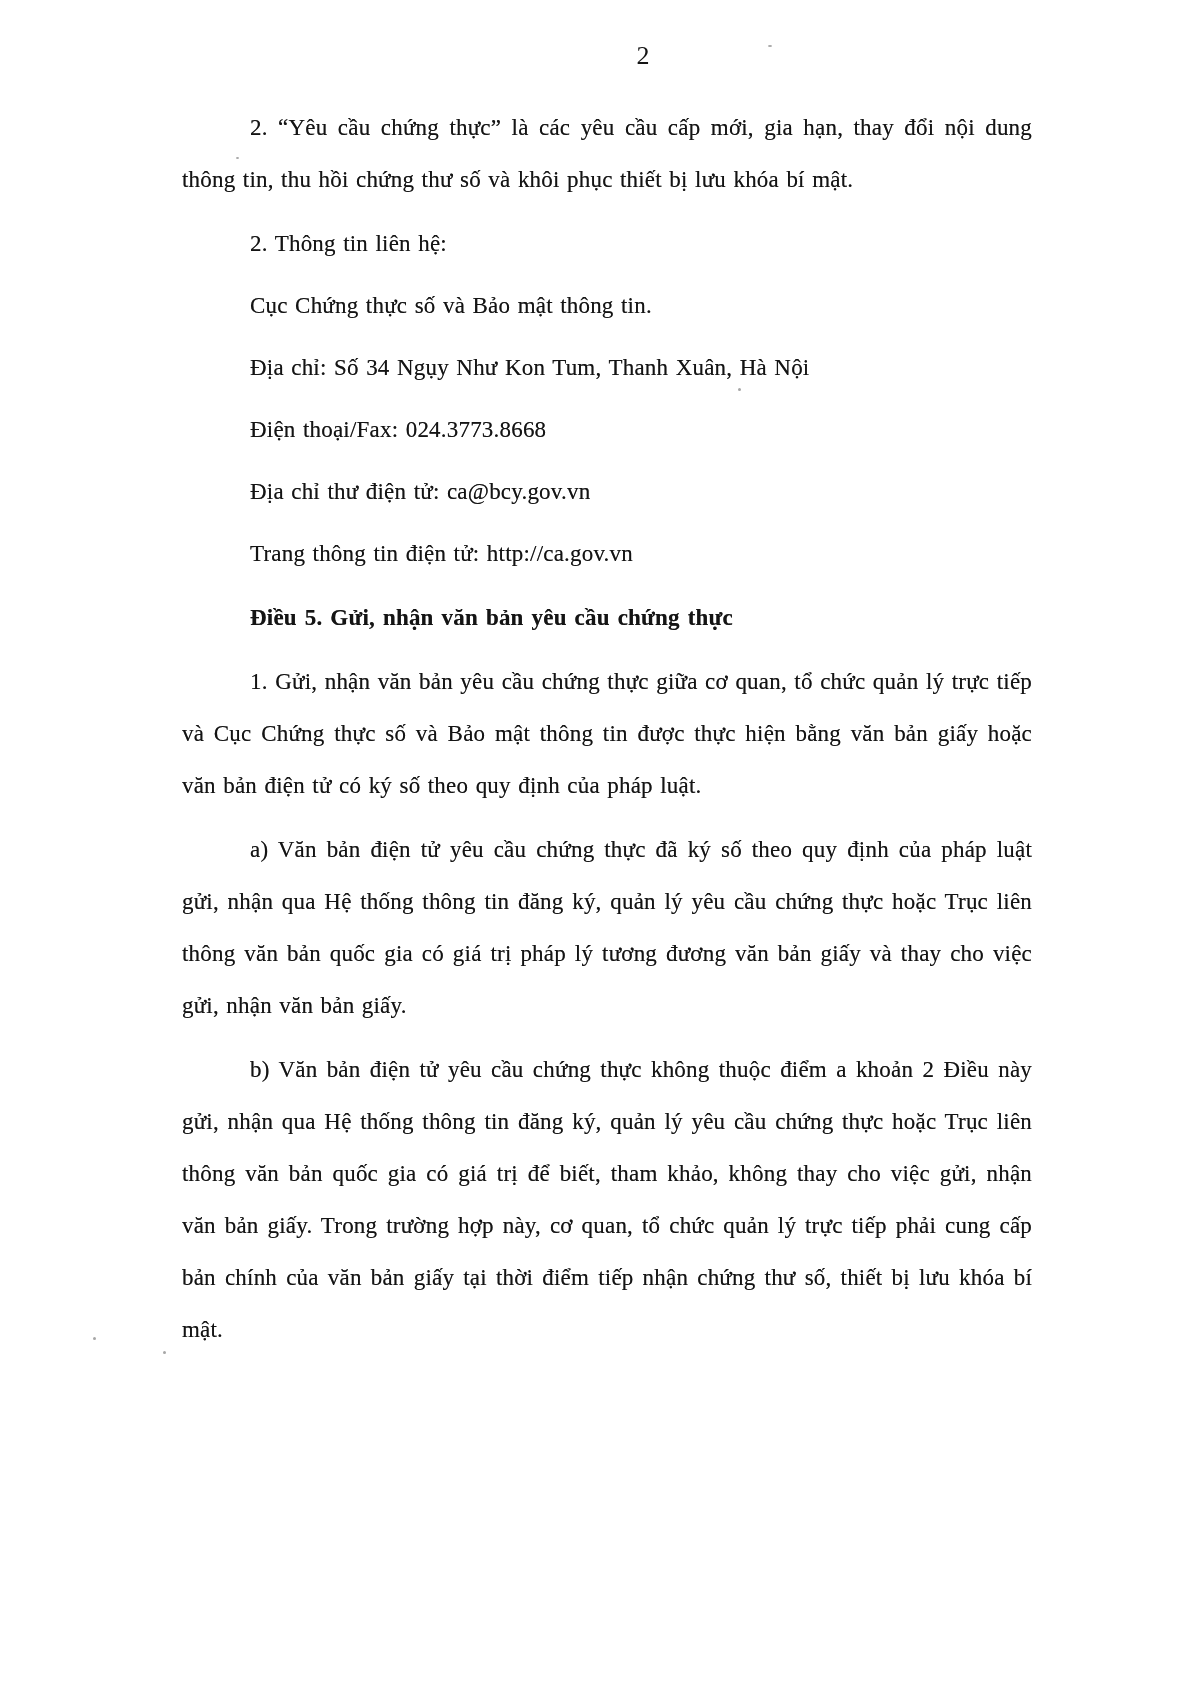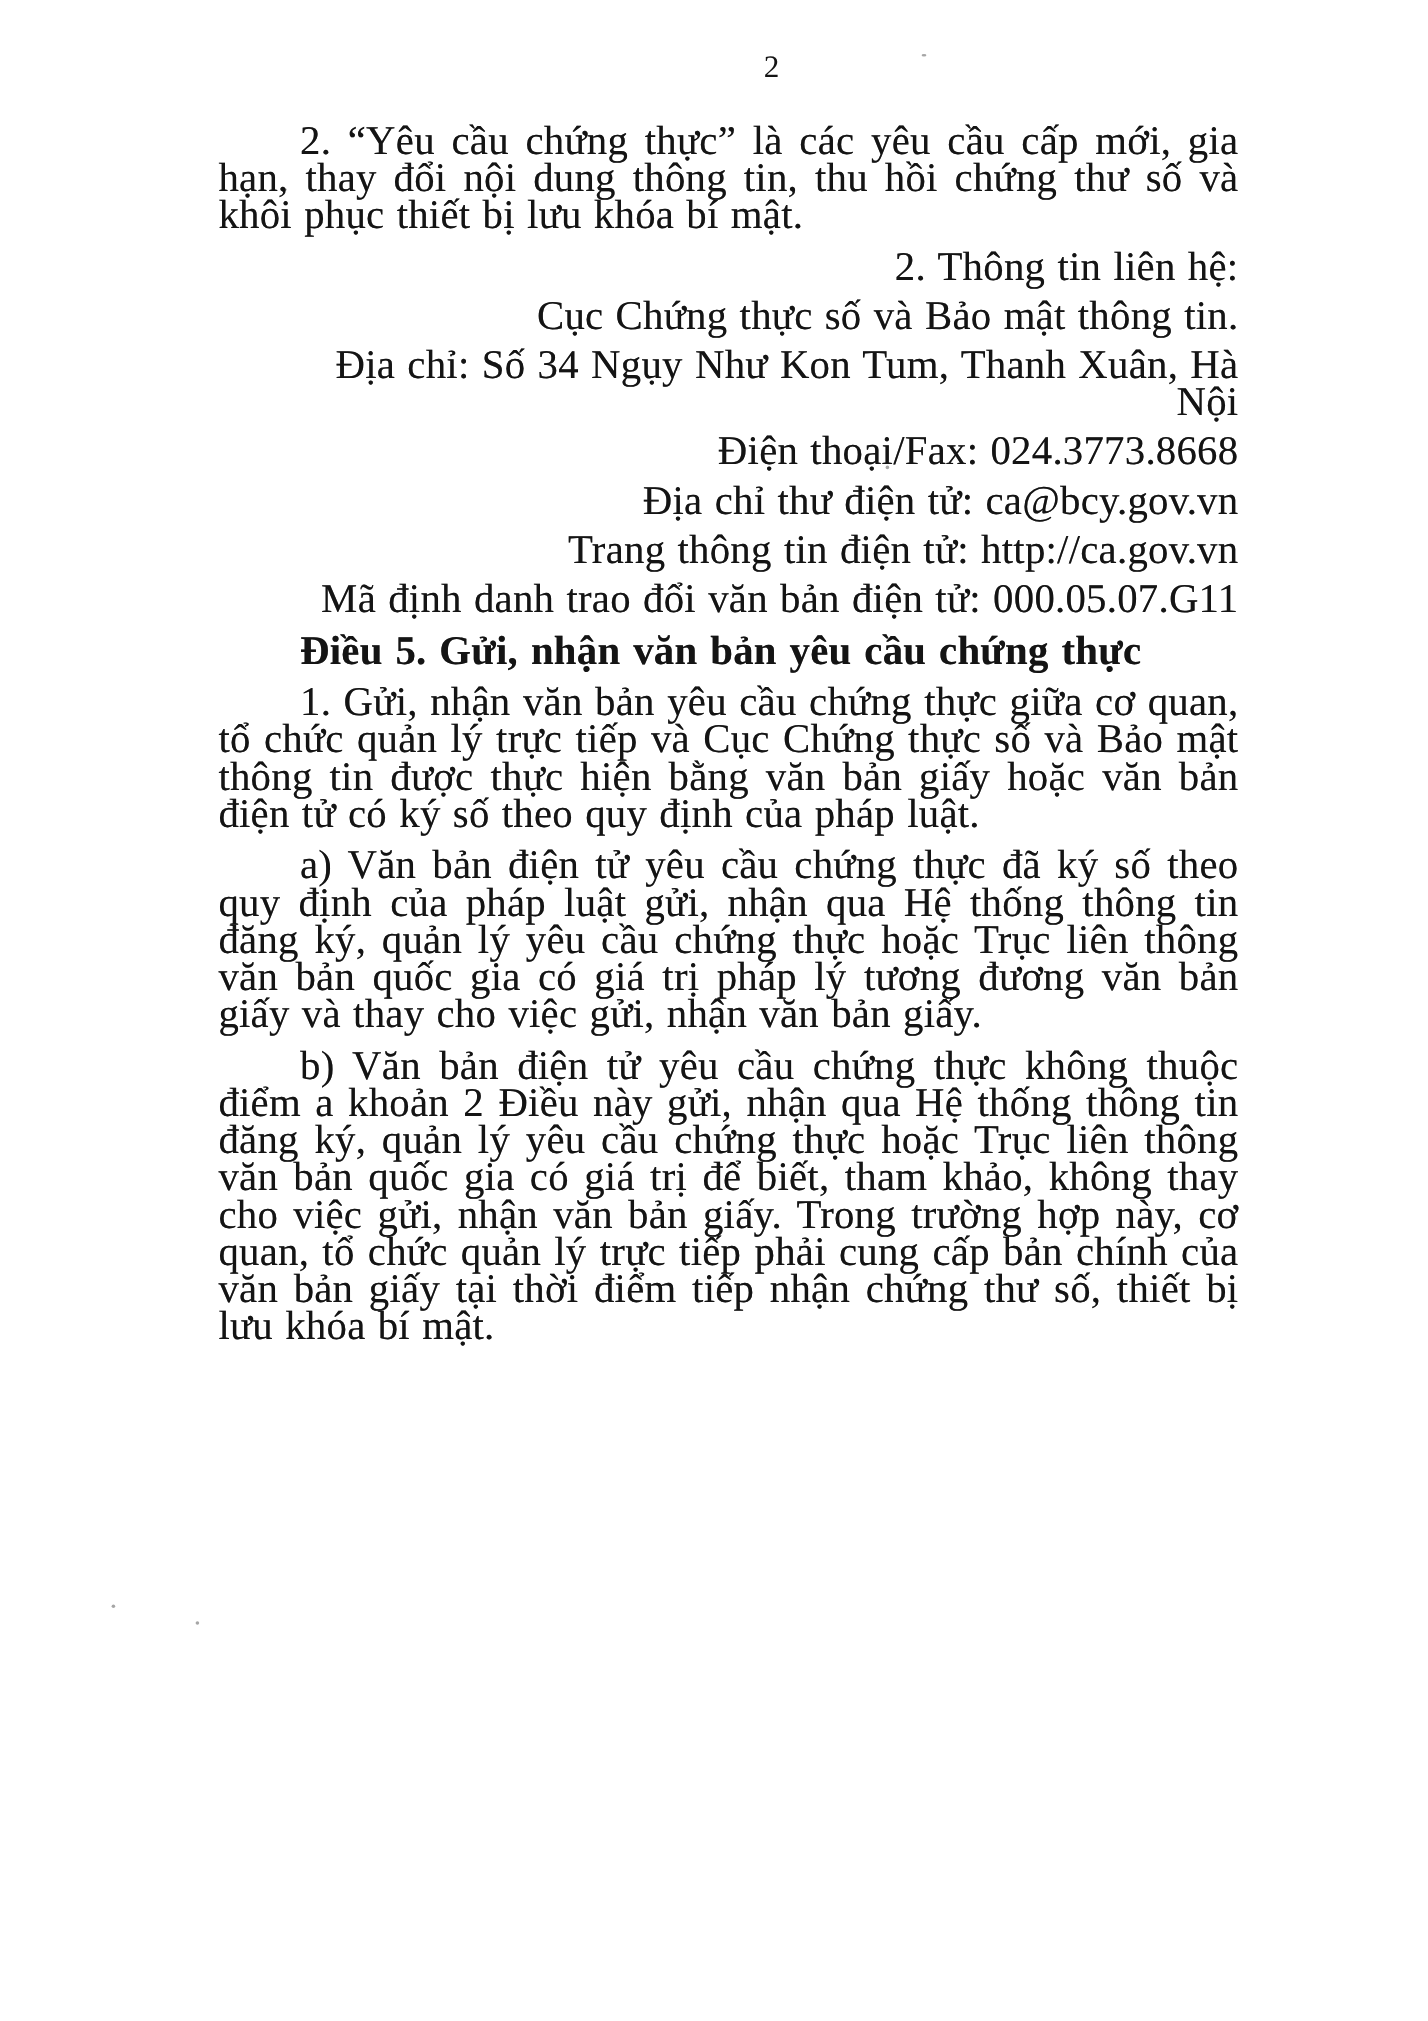--- a/index.html
+++ b/index.html
@@ -22,37 +22,37 @@
   .page-number {
     text-align: center;
     padding-left: 72px;
     font-size: 26px;
     line-height: 32px;
   }
   .content {
     margin-top: 30px;
   }
   .content p {
-    font-size: 34px;
-    line-height: 31px;
+    font-size: 23px;
+    line-height: 52px;
     margin: 12px 0;
     text-align: justify;
     text-indent: 68px;
     letter-spacing: 0.2px;
     word-spacing: 1.5px;
     text-shadow: 0 0 0.5px rgba(10,10,10,0.55);
   }
   .content p:first-child { margin-top: 0; }
   .content p.heading {
     font-weight: bold;
     word-spacing: 2px;
   }
   .content p.contact {
     margin: 10px 0;
-    text-align: right;
+    text-align: left;
   }
   
   .artifact {
     position: absolute;
     background: rgba(20,20,20,0.38);
     border-radius: 50%;
   }
   .artifact.a1 { left: 768px; top: 45px;  width: 4px; height: 2px; }
   .artifact.a2 { left: 738px; top: 388px; width: 3px; height: 3px; }
   .artifact.a3 { left: 163px; top: 1351px; width: 3px; height: 3px; }
@@ -66,21 +66,20 @@
   <div class="page-number">2</div>
 
   <div class="content" id="content">
       <p class="body">2. “Yêu cầu chứng thực” là các yêu cầu cấp mới, gia hạn, thay đổi nội dung thông tin, thu hồi chứng thư số và khôi phục thiết bị lưu khóa bí mật.</p>
       <p class="contact">2. Thông tin liên hệ:</p>
       <p class="contact">Cục Chứng thực số và Bảo mật thông tin.</p>
       <p class="contact">Địa chỉ: Số 34 Ngụy Như Kon Tum, Thanh Xuân, Hà Nội</p>
       <p class="contact">Điện thoại/Fax: 024.3773.8668</p>
       <p class="contact">Địa chỉ thư điện tử: ca@bcy.gov.vn</p>
       <p class="contact">Trang thông tin điện tử: http://ca.gov.vn</p>
-      <p class="contact">Mã định danh trao đổi văn bản điện tử: 000.05.07.G11</p>
       <p class="heading">Điều 5. Gửi, nhận văn bản yêu cầu chứng thực</p>
       <p class="body">1. Gửi, nhận văn bản yêu cầu chứng thực giữa cơ quan, tổ chức quản lý trực tiếp và Cục Chứng thực số và Bảo mật thông tin được thực hiện bằng văn bản giấy hoặc văn bản điện tử có ký số theo quy định của pháp luật.</p>
       <p class="body">a) Văn bản điện tử yêu cầu chứng thực đã ký số theo quy định của pháp luật gửi, nhận qua Hệ thống thông tin đăng ký, quản lý yêu cầu chứng thực hoặc Trục liên thông văn bản quốc gia có giá trị pháp lý tương đương văn bản giấy và thay cho việc gửi, nhận văn bản giấy.</p>
       <p class="body">b) Văn bản điện tử yêu cầu chứng thực không thuộc điểm a khoản 2 Điều này gửi, nhận qua Hệ thống thông tin đăng ký, quản lý yêu cầu chứng thực hoặc Trục liên thông văn bản quốc gia có giá trị để biết, tham khảo, không thay cho việc gửi, nhận văn bản giấy. Trong trường hợp này, cơ quan, tổ chức quản lý trực tiếp phải cung cấp bản chính của văn bản giấy tại thời điểm tiếp nhận chứng thư số, thiết bị lưu khóa bí mật.</p>
     </div>
 
   <div class="artifact a1"></div>
   <div class="artifact a2"></div>
   <div class="artifact a3"></div>
   <div class="artifact a4"></div>

